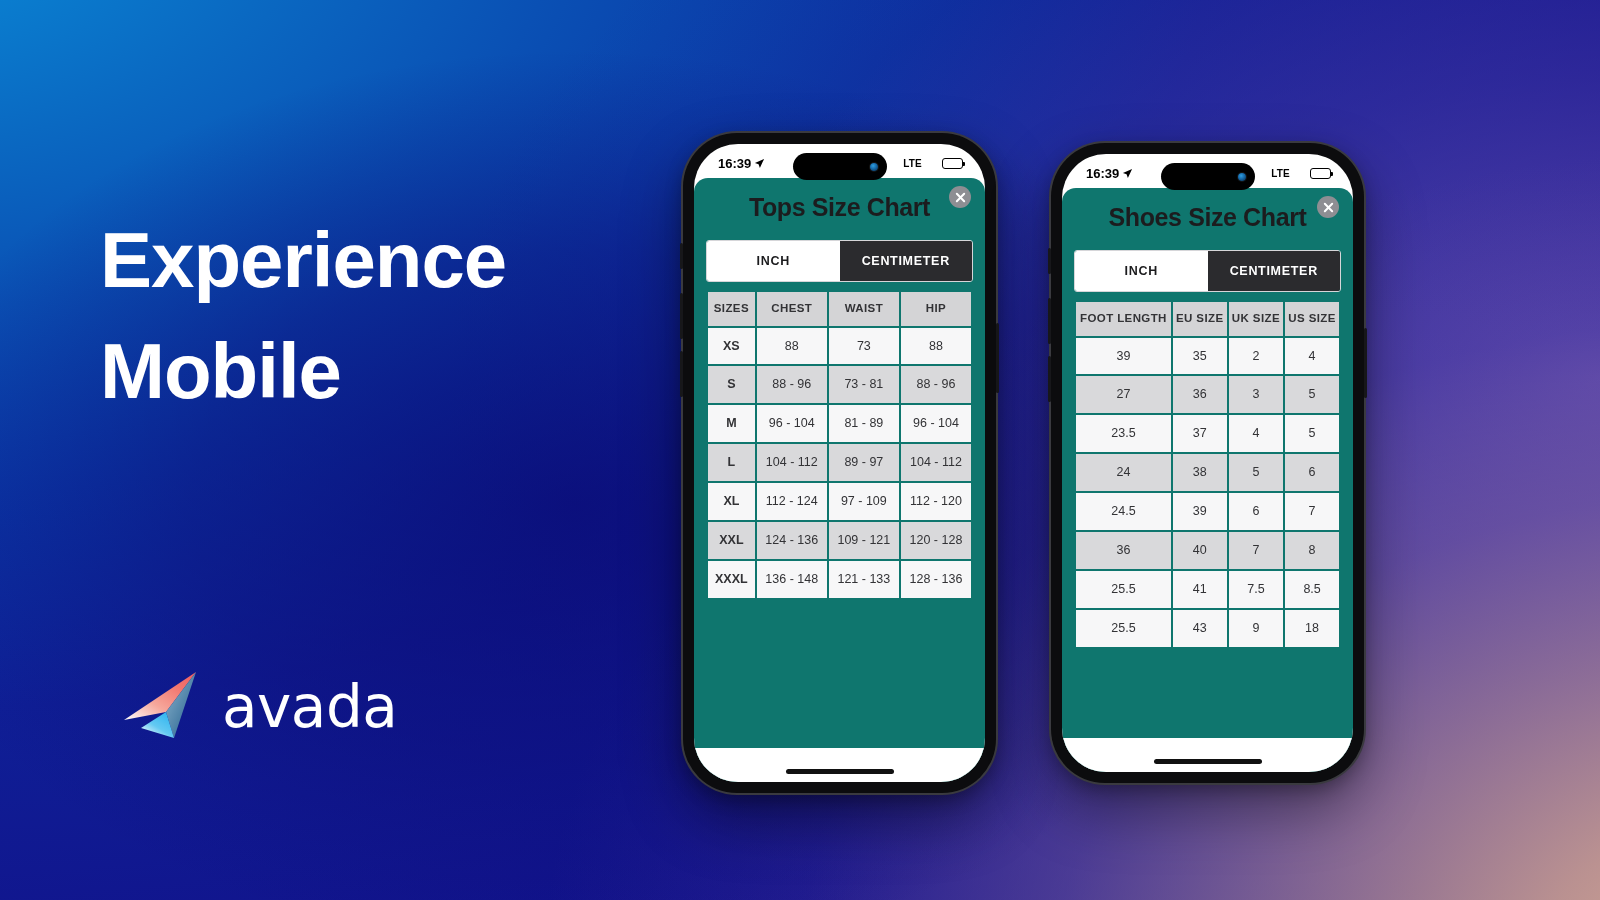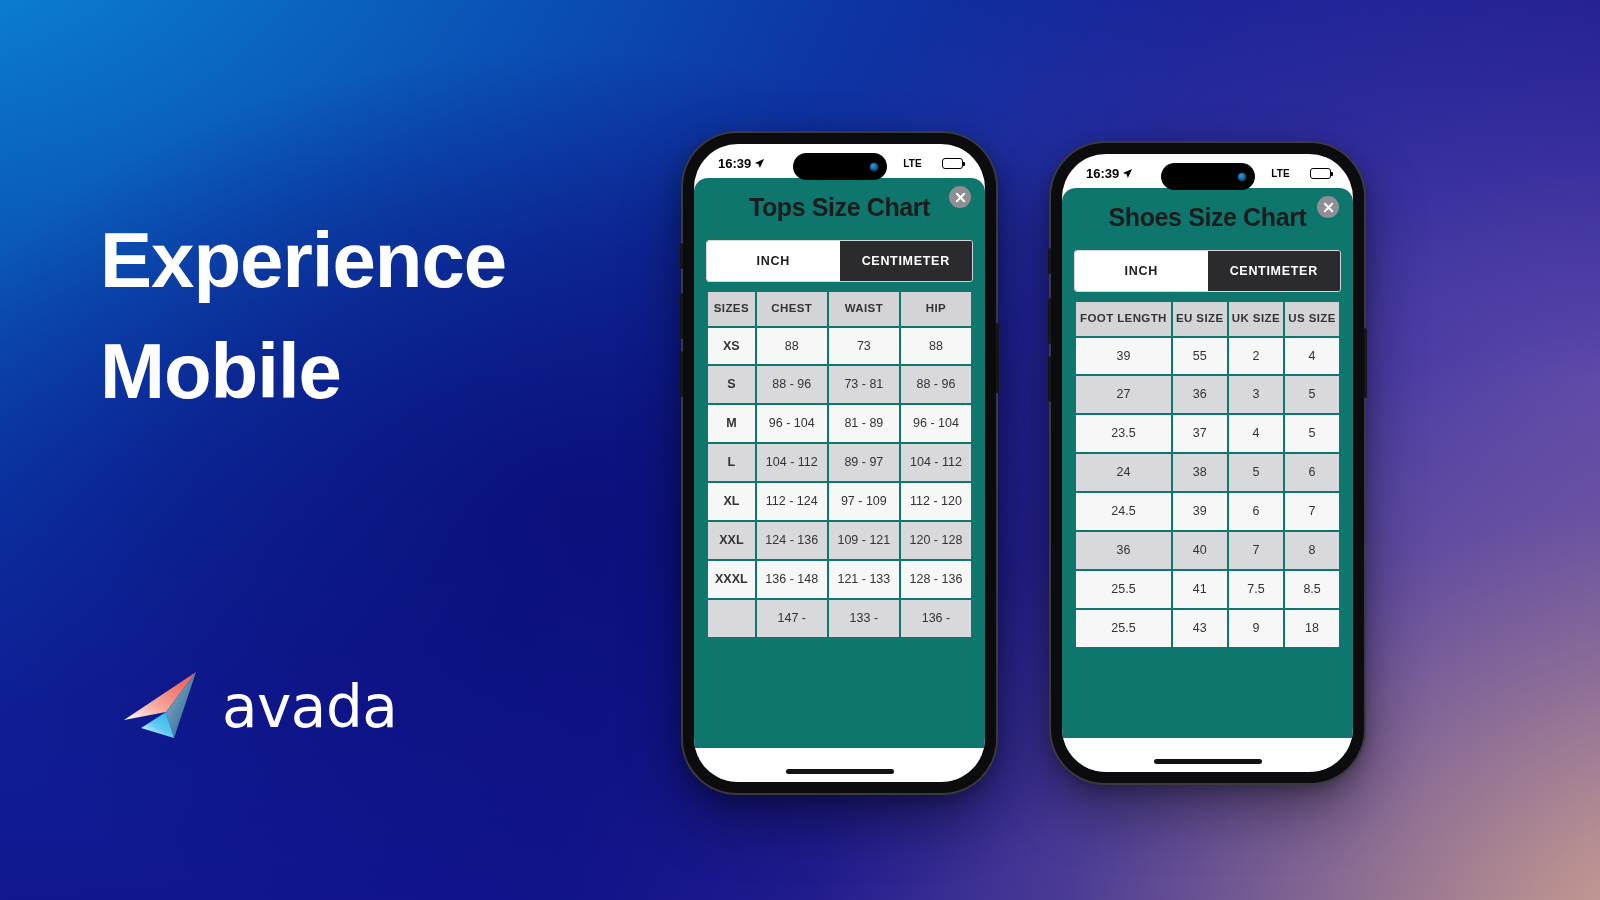--- a/index.html
+++ b/index.html
@@ -311,26 +311,20 @@
                 <td>124 - 136</td>
                 <td>109 - 121</td>
                 <td>120 - 128</td>
               </tr>
               <tr class="odd">
                 <td class="rowlabel">XXXL</td>
                 <td>136 - 148</td>
                 <td>121 - 133</td>
                 <td>128 - 136</td>
               </tr>
-              <tr class="even">
-                <td class="rowlabel"></td>
-                <td>147 -</td>
-                <td>133 -</td>
-                <td>136 -</td>
-              </tr>
             </tbody>
         </table>
       </div>
     </div>
 
     <div class="sheet-bottom-mask"></div>
     <div class="home-indicator"></div>
   </div>
 </div>
 
@@ -385,21 +379,21 @@
             <tr id="shoes-head-row">
                 <th>FOOT LENGTH</th>
                 <th>EU SIZE</th>
                 <th>UK SIZE</th>
                 <th>US SIZE</th>
               </tr>
           </thead>
           <tbody id="shoes-body">
               <tr class="odd">
                 <td>39</td>
-                <td>55</td>
+                <td>35</td>
                 <td>2</td>
                 <td>4</td>
               </tr>
               <tr class="even">
                 <td>27</td>
                 <td>36</td>
                 <td>3</td>
                 <td>5</td>
               </tr>
               <tr class="odd">

